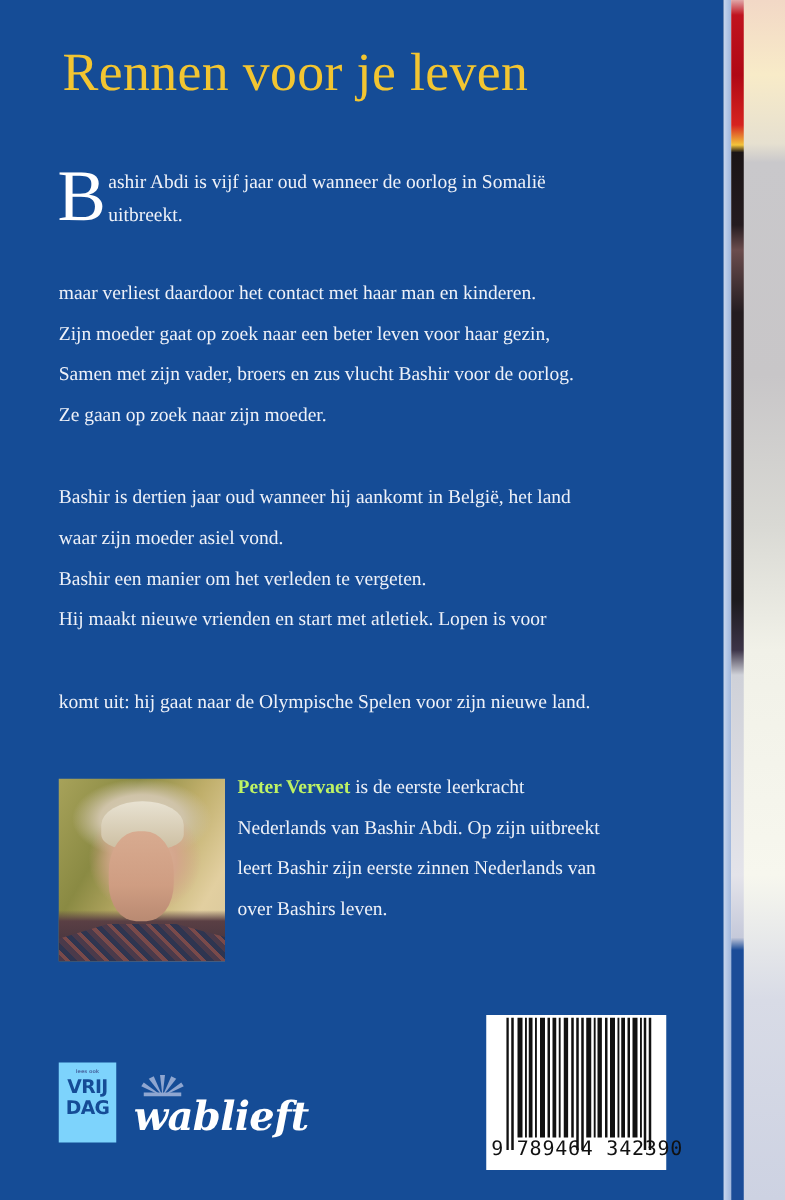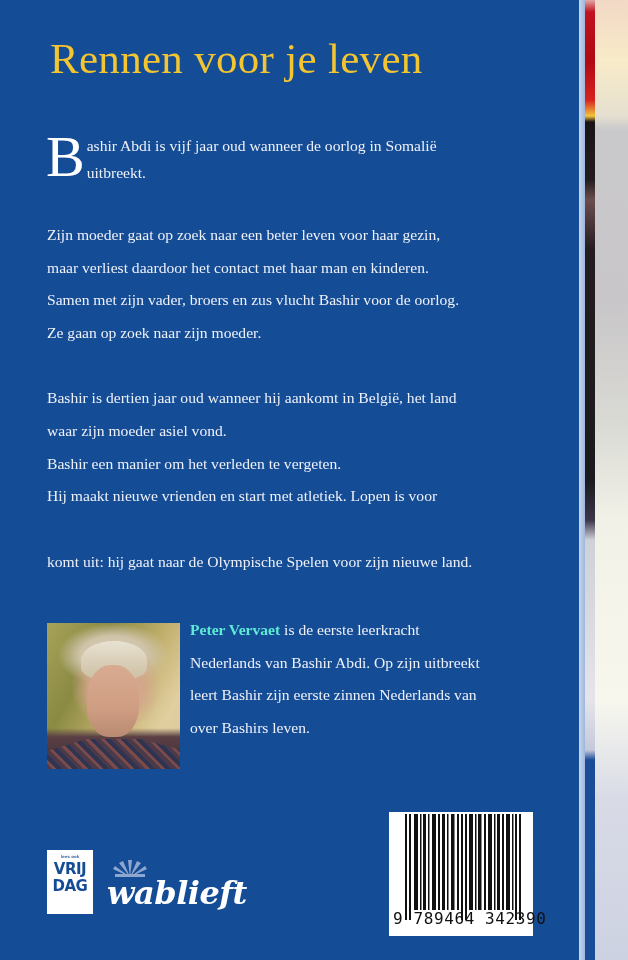--- a/index.html
+++ b/index.html
@@ -56,27 +56,27 @@
     .author-photo .hair {
       position: absolute; left: 34px; top: 18px; width: 66px; height: 38px;
       border-radius: 50% 50% 30% 30%;
       background: linear-gradient(180deg, #e8e2d2 0%, #cdbfa2 100%);
     }
     .author-text {
       position: absolute; left: 143px; top: -9px; width: 380px;
       font-family: "Liberation Serif", serif;
       color: #eef1f8; font-size: 15.6px; line-height: 32.6px;
     }
-    .author-name { font-weight: bold; color: #5eead4; }
+    .author-name { font-weight: bold; color: #bef264; }
     .logos {
       position: absolute; left: 47px; top: 850px; height: 80px; width: 200px;
     }
     .vrijdag {
       position: absolute; left: 0; top: 0; width: 46px; height: 64px;
-      background: #ffffff; color: #154c96;
+      background: #7dd3fc; color: #154c96;
       font-family: "DejaVu Sans", sans-serif; font-weight: bold;
       text-align: center;
     }
     .vrijdag .tag {
       display: block; font-size: 4px; line-height: 8px; padding-top: 3px; color: #4d6fa8;
     }
     .vrijdag .word {
       display: block; font-size: 15px; line-height: 17px; letter-spacing: -0.5px;
     }
     .wablieft {
@@ -121,22 +121,22 @@
 
 <div class="body-text">
   <div class="para dropcap-para">
     <span class="dropcap">B</span>
     <div class="dropcap-lines">
       <span class="line">ashir Abdi is vijf jaar oud wanneer de oorlog in Somalië</span>
       <span class="line">uitbreekt.</span>
     </div>
   </div>
   <div class="para">
+    <span class="line">maar verliest daardoor het contact met haar man en kinderen.</span>
     <span class="line">Zijn moeder gaat op zoek naar een beter leven voor haar gezin,</span>
-    <span class="line">maar verliest daardoor het contact met haar man en kinderen.</span>
     <span class="line">Samen met zijn vader, broers en zus vlucht Bashir voor de oorlog.</span>
     <span class="line">Ze gaan op zoek naar zijn moeder.</span>
   </div>
   <div class="para">
     <span class="line">Bashir is dertien jaar oud wanneer hij aankomt in België, het land</span>
     <span class="line">waar zijn moeder asiel vond.</span>
     <span class="line">Bashir een manier om het verleden te vergeten.</span>
     <span class="line">Hij maakt nieuwe vrienden en start met atletiek. Lopen is voor</span>
   </div>
   <div class="para">

